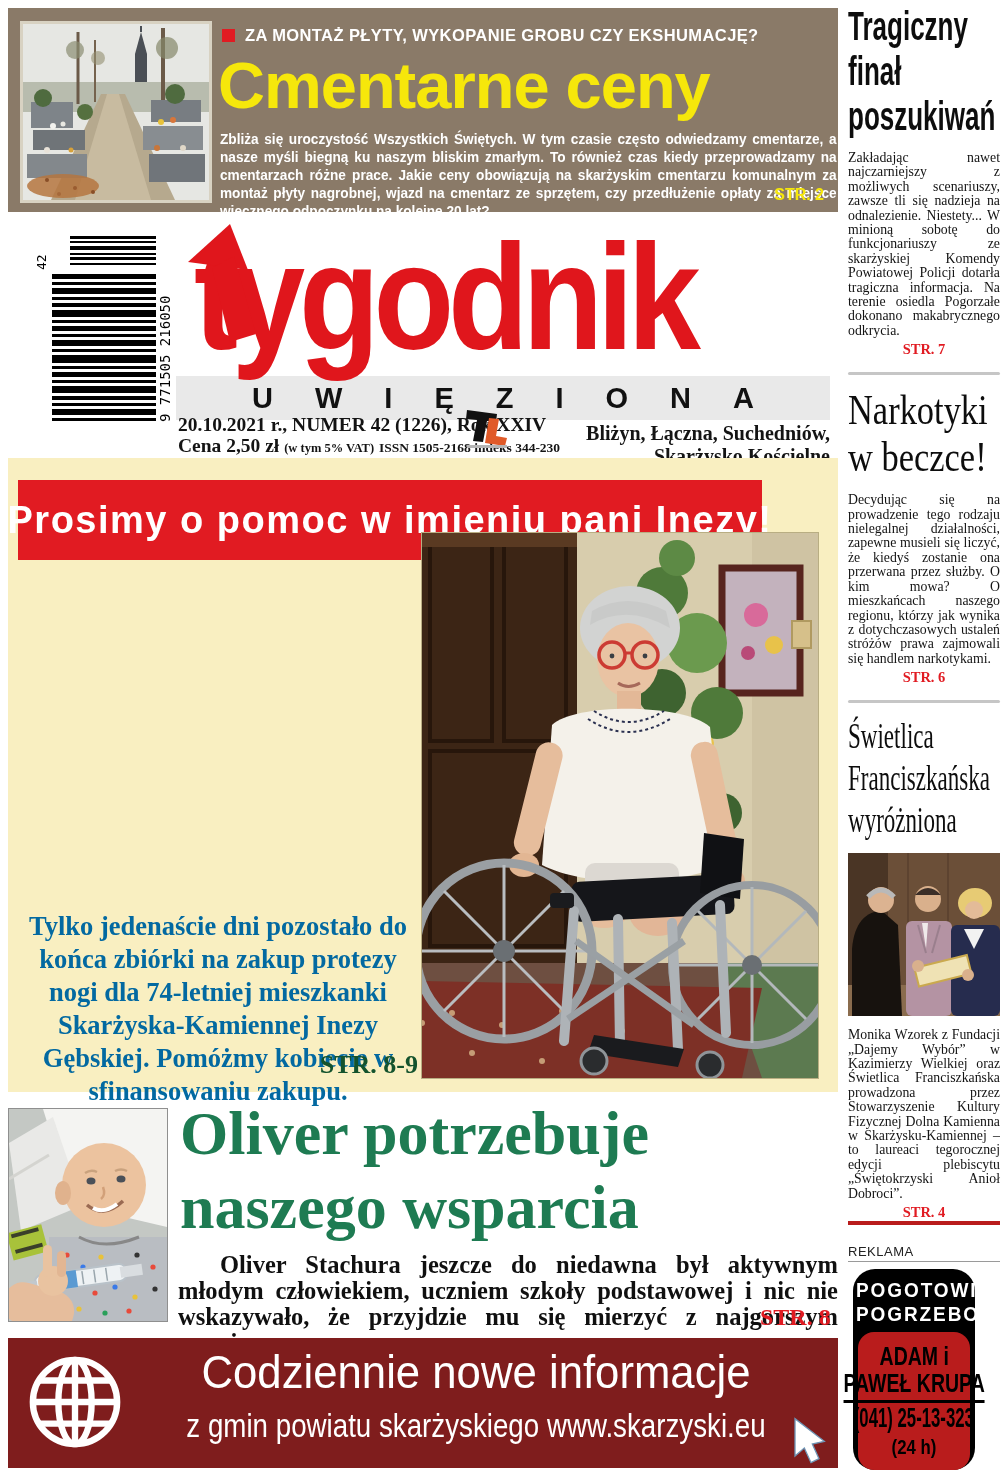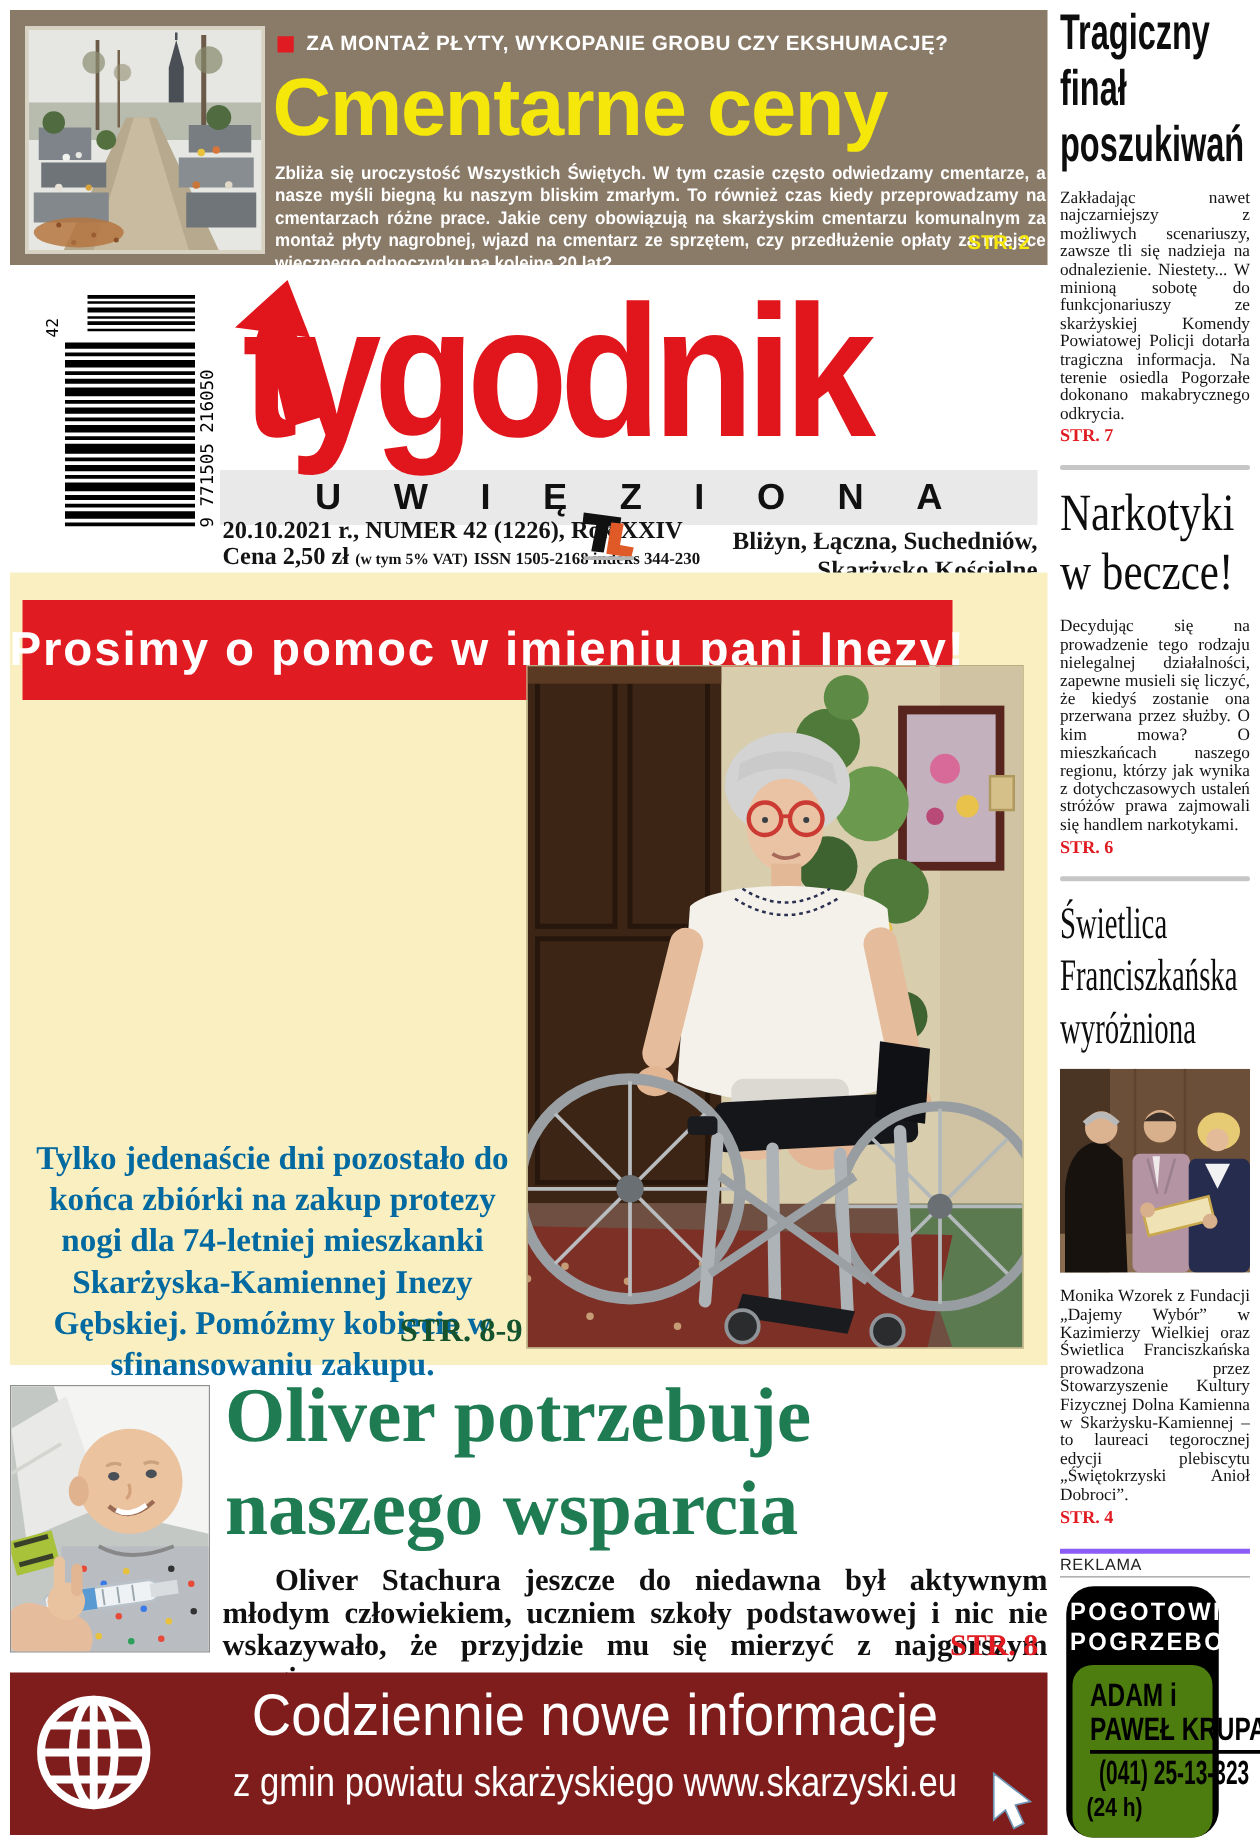--- a/index.html
+++ b/index.html
@@ -72,33 +72,33 @@
   .right-col{left:848px;top:4px;width:152px;height:1466px;display:flex;flex-direction:column;}
   .rc-title-sans{font-weight:bold;font-size:40px;line-height:45px;color:#0d0d0d;}
   .rc-title-sans .ln{display:block;white-space:nowrap;transform:scaleX(.65);transform-origin:left center;}
   .rc-title-serif{font-family:"Liberation Serif",serif;font-weight:400;color:#0d0d0d;}
   .rc-title-serif .ln{display:block;white-space:nowrap;transform-origin:left center;}
   .t2{font-size:42px;line-height:47px;} .t2 .ln{transform:scaleX(.82);}
   .t3{font-size:36px;line-height:42px;} .t3 .ln{transform:scaleX(.64);}
   .rc-body{font-family:"Liberation Serif",serif;font-size:13.8px;line-height:14.4px;
            text-align:justify;color:#131313;margin-top:12px;}
   .rc-ref{font-family:"Liberation Serif",serif;font-weight:bold;font-size:14.5px;color:#e11b22;
-          text-align:left;margin-top:3px;}
+          text-align:center;margin-top:3px;}
   .rc-div{height:4px;background:#c6c6c6;border-radius:2px;margin:14px 0 12px 0;}
   .rc-photo{width:152px;height:163px;margin-top:12px;}
   .rc-spacer{flex:1;}
-  .reklama-wrap{border-top:4px solid #8b5cf6;padding-top:1px;}
+  .reklama-wrap{border-top:4px solid #b91c1c;padding-top:19px;}
   .reklama-label{font-size:13px;color:#222;letter-spacing:.5px;border-bottom:1px solid #9a9a9a;
                  padding-bottom:2px;}
   .ad-box{margin-top:7px;margin-left:5px;width:122px;height:201px;background:#000;border-radius:22px;
           box-sizing:border-box;padding-top:9px;}
   .ad-top{color:#fff;text-align:center;font-weight:bold;font-size:20px;line-height:24px;
           letter-spacing:2px;transform:scaleX(.95);transform-origin:center;white-space:nowrap;}
-  .ad-inner{margin:6px 5px 0 5px;background:#4d7c0f;border-radius:16px;height:138px;
-            display:flex;flex-direction:column;justify-content:center;}
+  .ad-inner{margin:6px 5px 0 5px;background:#b91c1c;border-radius:16px;height:138px;
+            display:flex;flex-direction:column;align-items:center;justify-content:center;}
   .ad-name{font-weight:bold;font-size:26px;line-height:27px;color:#000;white-space:nowrap;
            transform:scaleX(.75);transform-origin:center;}
   .ad-name-u{border-bottom:3px solid #000;padding-bottom:2px;}
   .ad-phone{font-weight:bold;font-size:27px;line-height:34px;color:#000;white-space:nowrap;
             transform:scaleX(.62);transform-origin:center;margin-top:4px;}
   .ad-hours{font-weight:bold;font-size:21px;color:#000;white-space:nowrap;transform:scaleX(.8);transform-origin:center;}
 </style>
 </head>
 <body>
 

